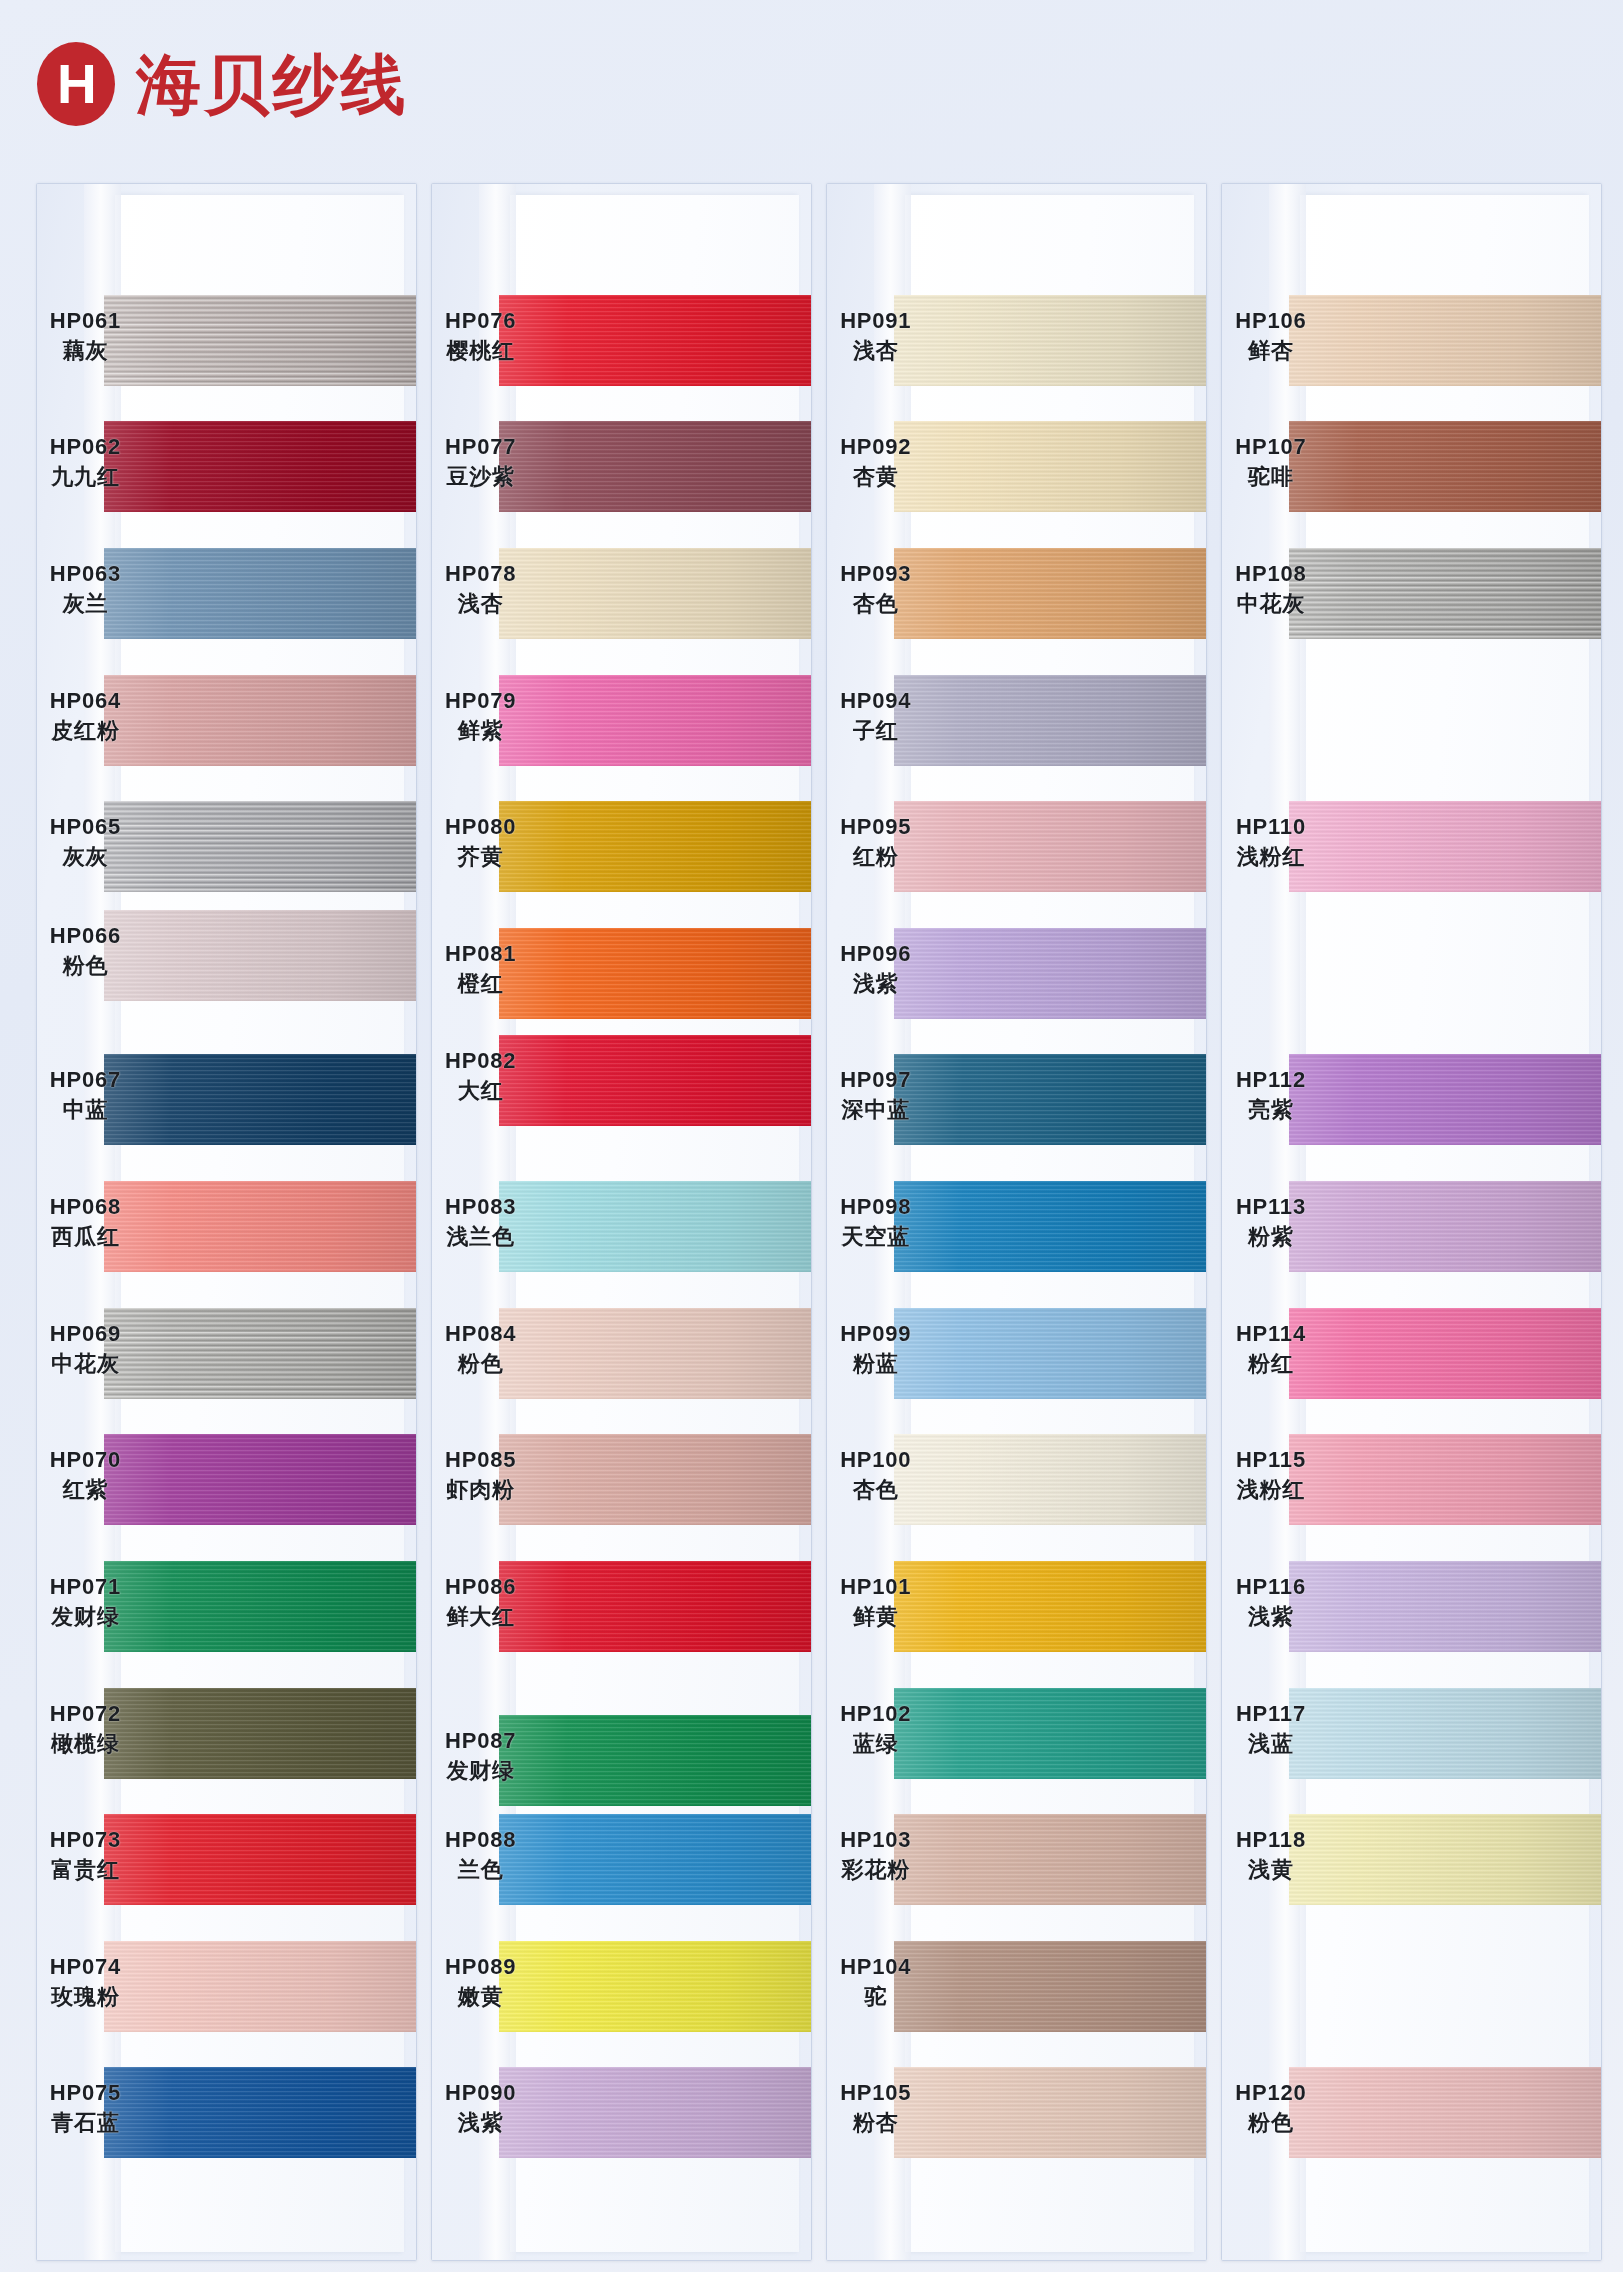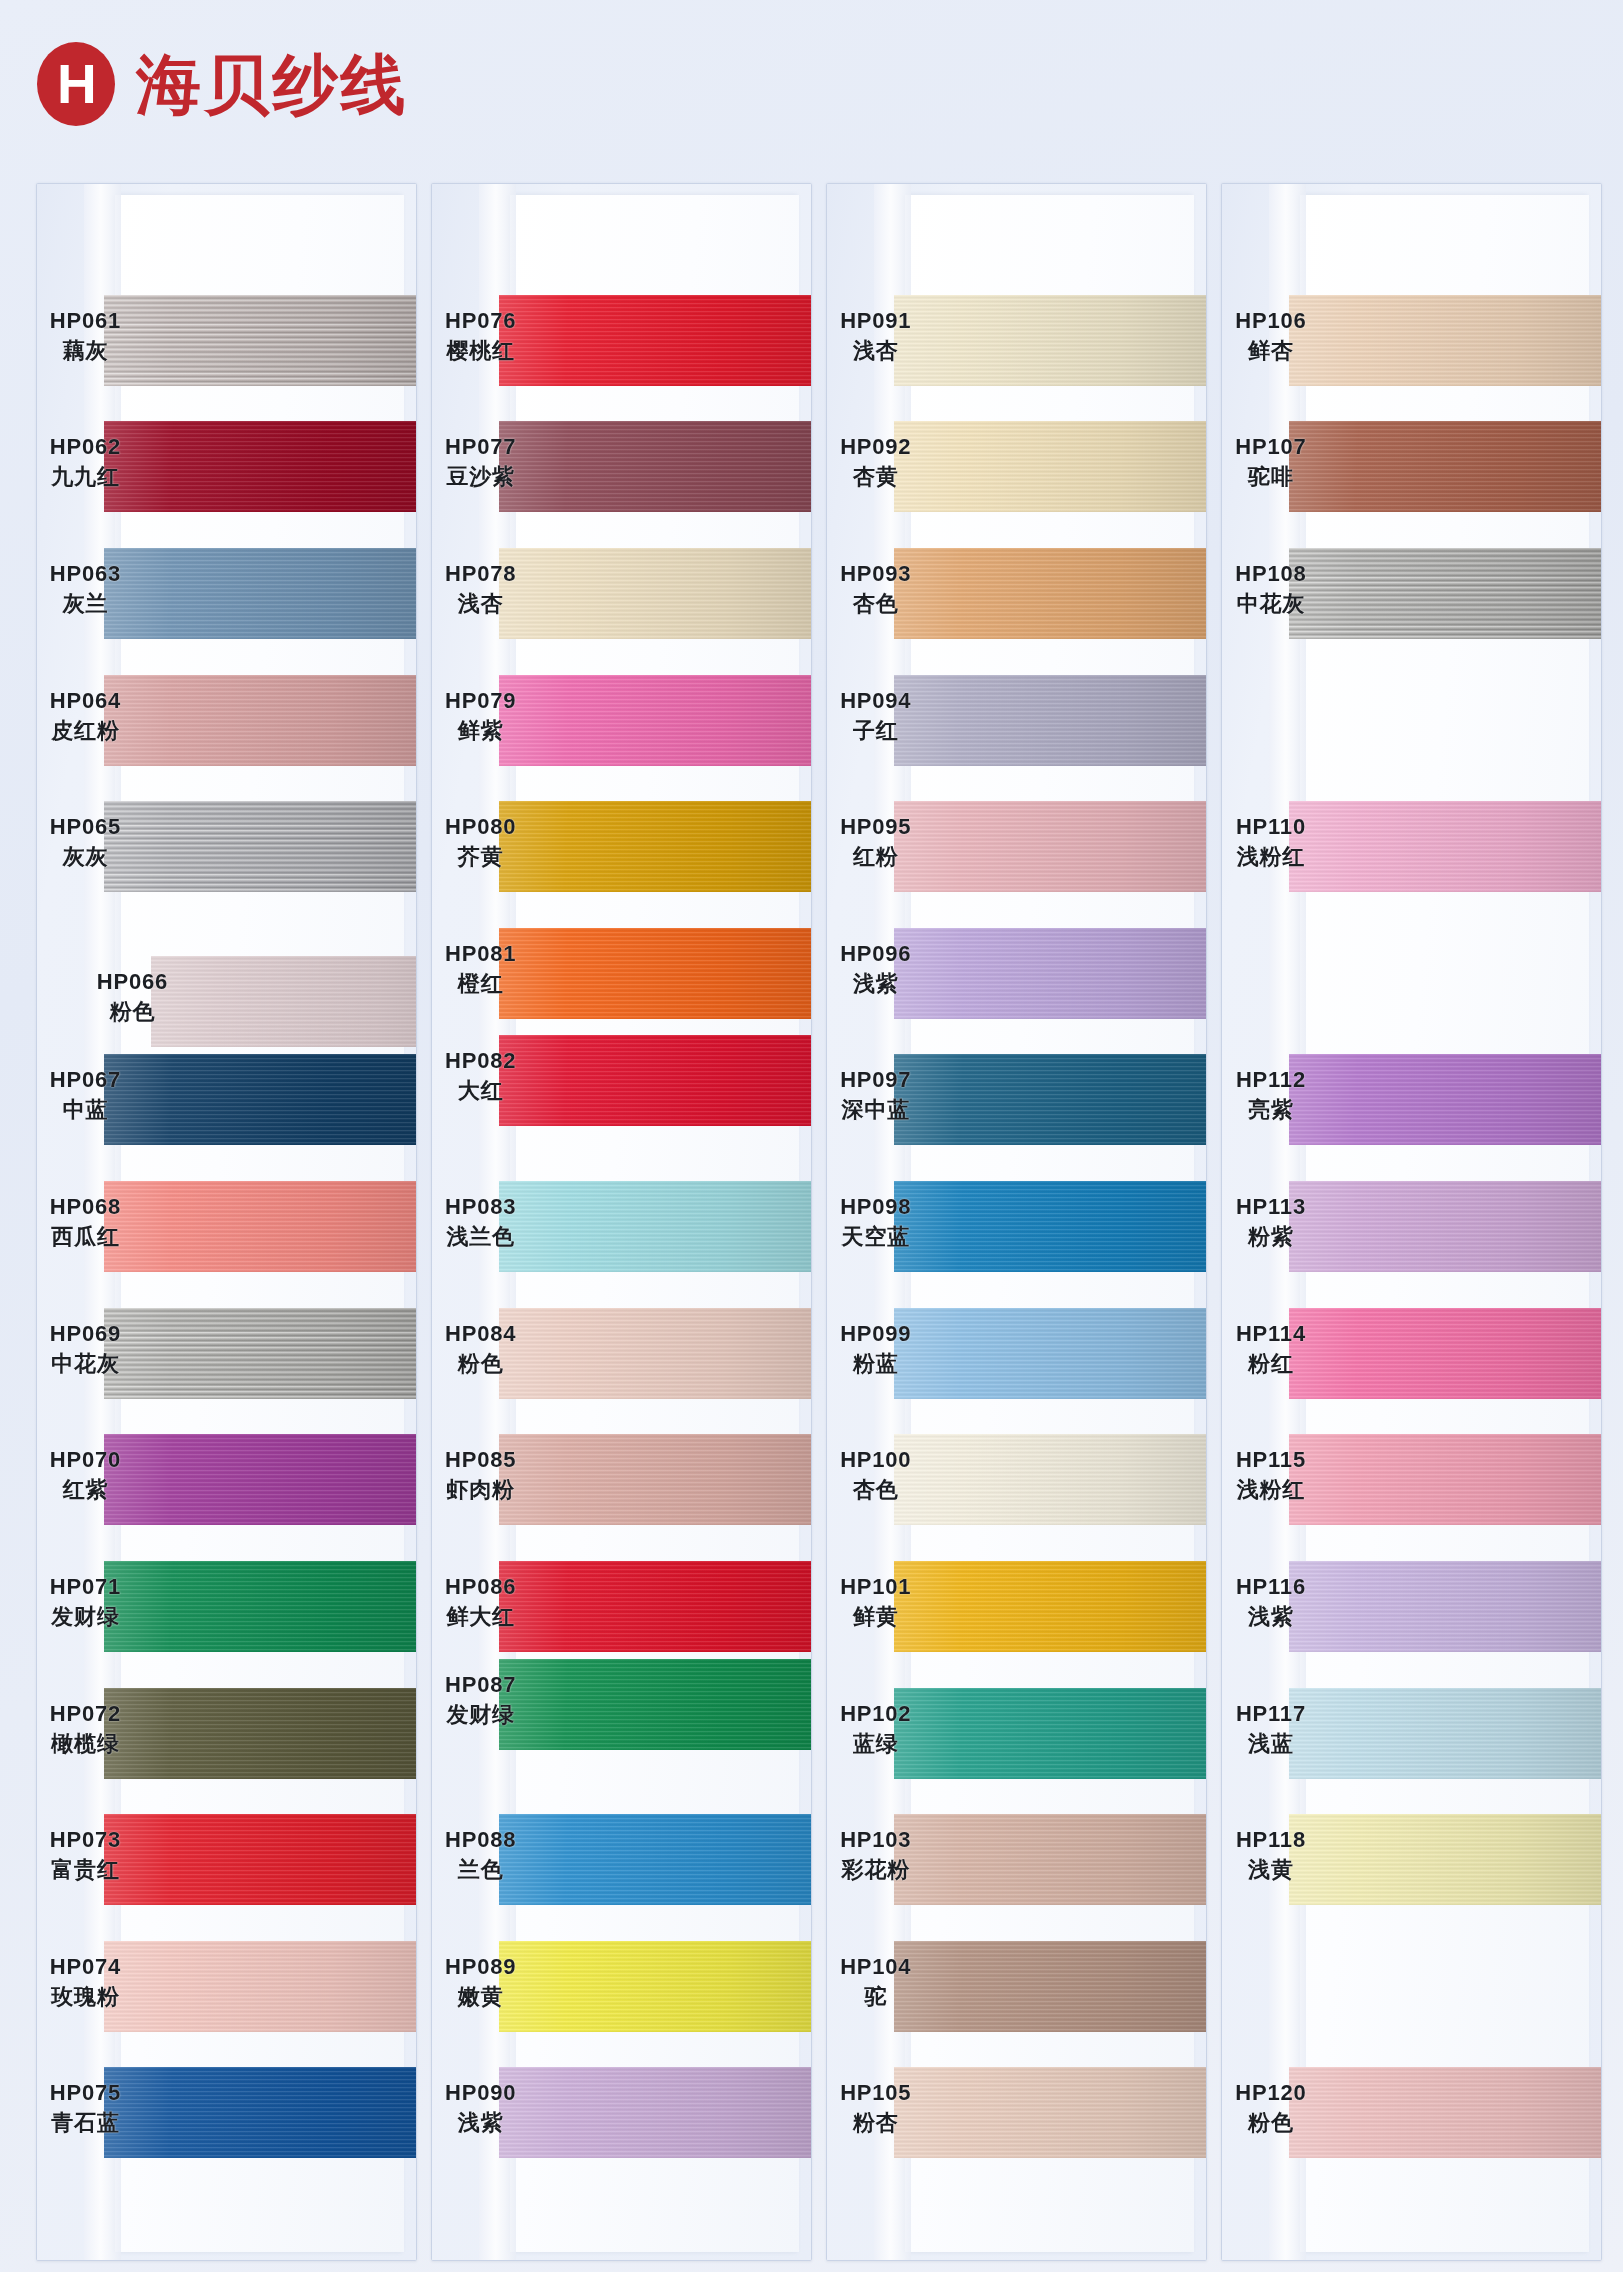--- a/index.html
+++ b/index.html
@@ -300,21 +300,21 @@
           <div class="yarn melange">
             <div class="fill" style="background: rgb(170, 171, 176);"></div>
             <div class="threads"></div>
             <div class="sheen"></div>
           </div>
           <div class="label">
             <div class="code">HP065</div>
             <div class="cname">灰灰</div>
           </div>
         </div>
-        <div class="row" style="top: 757px; margin-left: 47px;">
+        <div class="row" style="top: 711px;">
           <div class="yarn">
             <div class="fill" style="background: rgb(222, 205, 208);"></div>
             <div class="threads"></div>
             <div class="sheen"></div>
           </div>
           <div class="label">
             <div class="code">HP066</div>
             <div class="cname">粉色</div>
           </div>
         </div>
@@ -537,21 +537,21 @@
           <div class="yarn">
             <div class="fill" style="background: rgb(224, 18, 41);"></div>
             <div class="threads"></div>
             <div class="sheen"></div>
           </div>
           <div class="label">
             <div class="code">HP086</div>
             <div class="cname">鲜大红</div>
           </div>
         </div>
-        <div class="row" style="top: 1460px;">
+        <div class="row" style="top: 1516px;">
           <div class="yarn">
             <div class="fill" style="background: rgb(16, 144, 79);"></div>
             <div class="threads"></div>
             <div class="sheen"></div>
           </div>
           <div class="label">
             <div class="code">HP087</div>
             <div class="cname">发财绿</div>
           </div>
         </div>

